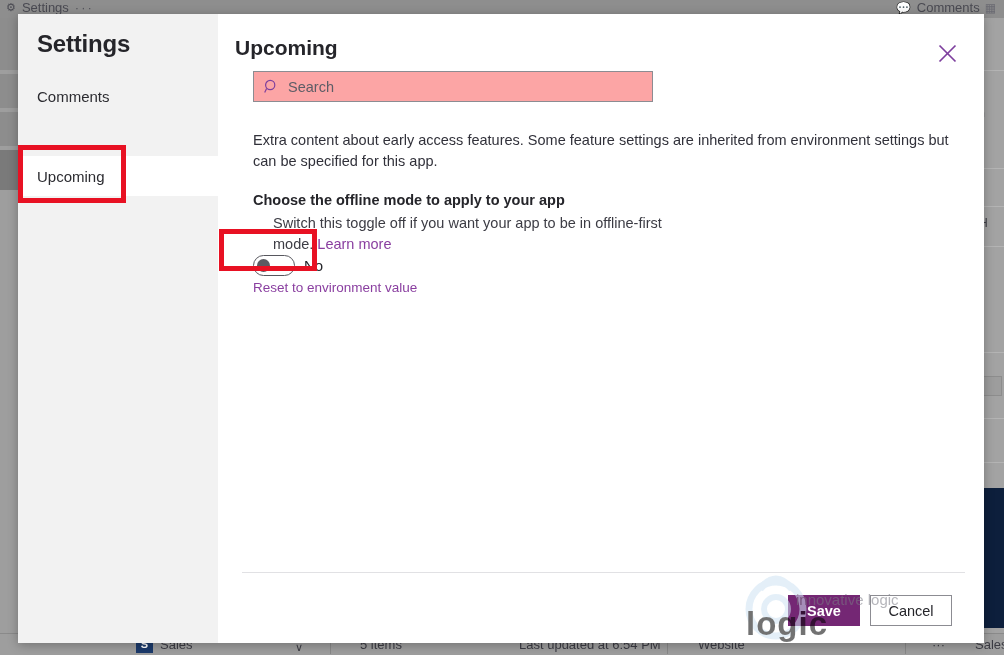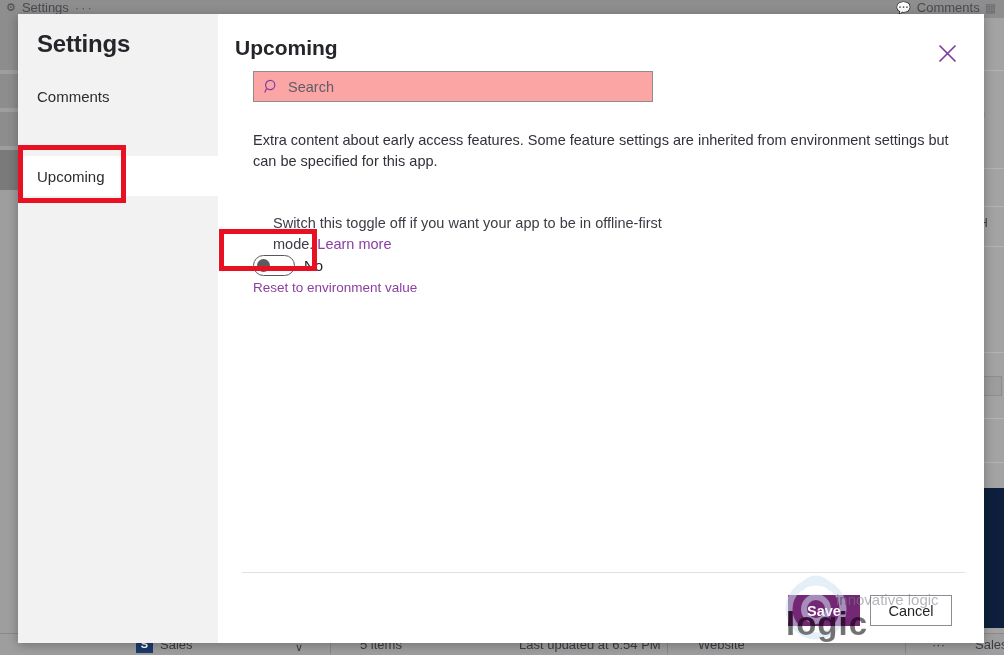--- a/index.html
+++ b/index.html
@@ -223,21 +223,21 @@
     border: 5px solid #e81123;
     pointer-events: none;
     z-index: 40;
   }
   #annot-sidebar { left: 18px; top: 145px; width: 108px; height: 58px; }
   #annot-toggle  { left: 219px; top: 229px; width: 98px; height: 42px; }
 
   
   .watermark {
     position: absolute;
-    left: 776px; top: 573px;
+    left: 736px; top: 573px;
     width: 220px; height: 72px;
     z-index: 35;
     pointer-events: none;
     opacity: 0.55;
   }
   .wm-text {
     position: absolute; left: 60px; top: 18px;
     font-size: 15px; color: #7a7a84;
     white-space: nowrap;
   }
@@ -345,20 +345,21 @@
           <svg width="15" height="15" viewBox="0 0 15 15">
             <circle cx="6.2" cy="6.0" r="4.6" fill="none" stroke="#7d3f9e" stroke-width="1.2"></circle>
             <line x1="2.6" y1="9.6" x2="0.7" y2="13.6" stroke="#7d3f9e" stroke-width="1.2"></line>
           </svg>
         </span>
         <input class="search-input" type="text" placeholder="Search" value="" style="">
       </div>
 
       <div class="desc-block">Extra content about early access features. Some feature settings are inherited from environment settings but can be specified for this app.</div>
 
+      <div class="setting-label">Choose the offline mode to apply to your app</div>
 
       <div class="setting-desc">
         <span>Switch this toggle off if you want your app to be in offline-first mode.</span>
         <span class="link" style="color: rgb(138, 63, 160);">Learn more</span>
       </div>
 
       <div class="toggle-row">
         <div class="toggle">
           <div class="toggle-knob"></div>
         </div>

